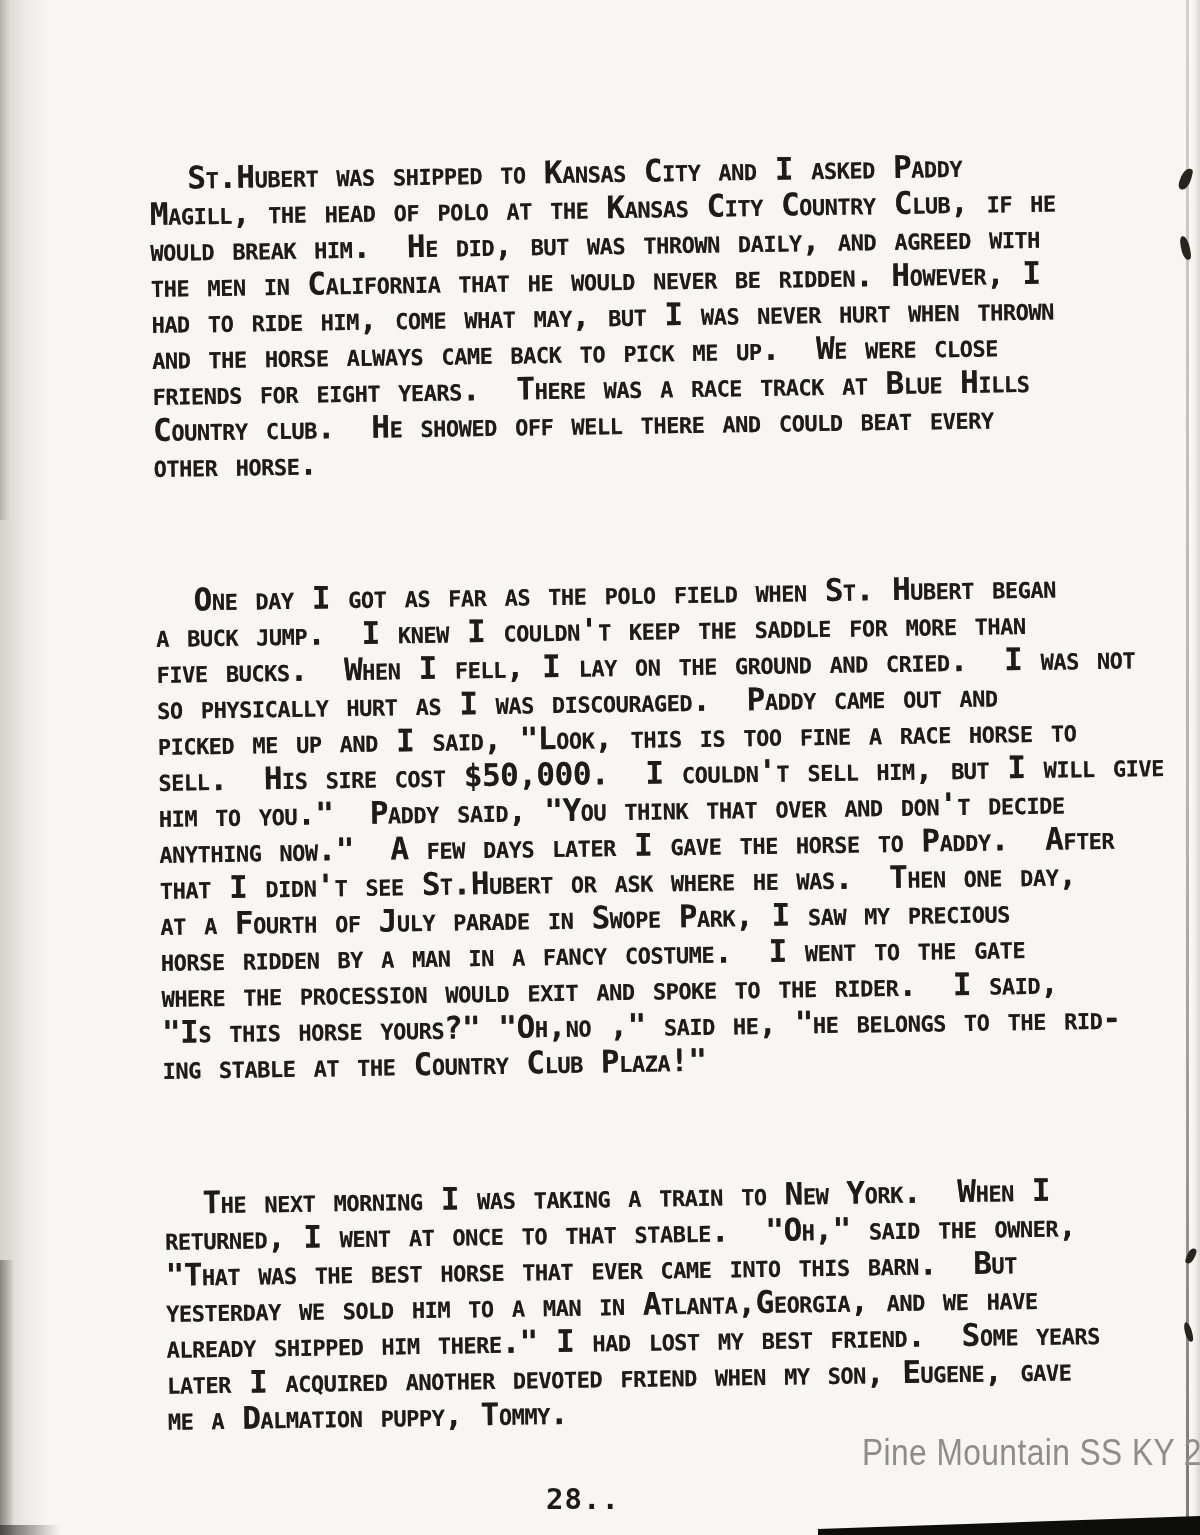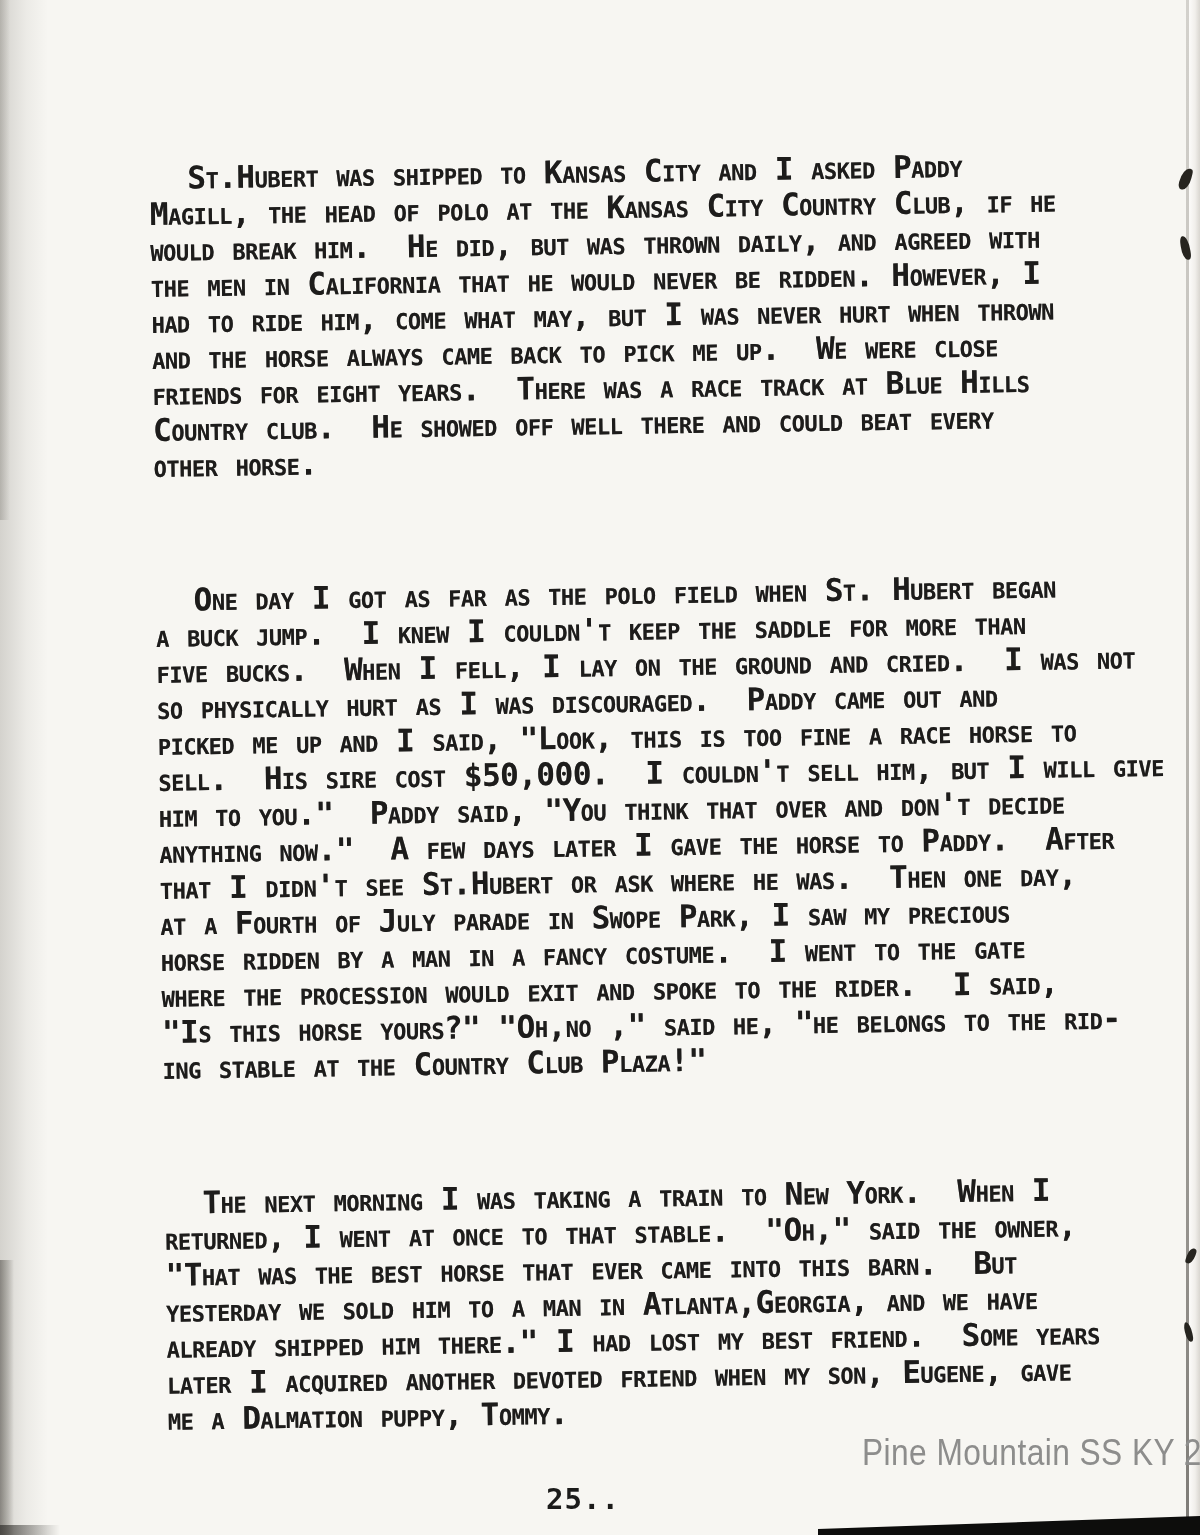--- a/index.html
+++ b/index.html
@@ -110,15 +110,15 @@
   <div class="ink-mark mark-d"></div>
 
   <div class="typed">
     <div class="para p1"><div class="line">St.Hubert was shipped to Kansas City and I asked Paddy</div><div class="line">Magill, the head of polo at the Kansas City Country Club, if he</div><div class="line">would break him.  He did, but was thrown daily, and agreed with</div><div class="line">the men in California that he would never be ridden. However, I</div><div class="line">had to ride him, come what may, but I was never hurt when thrown</div><div class="line">and the horse always came back to pick me up.  We were close</div><div class="line">friends for eight years.  There was a race track at Blue Hills</div><div class="line">Country club.  He showed off well there and could beat every</div><div class="line">other horse.</div></div>
     <div class="para p2"><div class="line">One day I got as far as the polo field when St. Hubert began</div><div class="line">a buck jump.  I knew I couldn't keep the saddle for more than</div><div class="line">five bucks.  When I fell, I lay on the ground and cried.  I was not</div><div class="line">so physically hurt as I was discouraged.  Paddy came out and</div><div class="line">picked me up and I said, "Look, this is too fine a race horse to</div><div class="line">sell.  His sire cost $50,000.  I couldn't sell him, but I will give</div><div class="line">him to you."  Paddy said, "You think that over and don't decide</div><div class="line">anything now."  A few days later I gave the horse to Paddy.  After</div><div class="line">that I didn't see St.Hubert or ask where he was.  Then one day,</div><div class="line">at a Fourth of July parade in Swope Park, I saw my precious</div><div class="line">horse ridden by a man in a fancy costume.  I went to the gate</div><div class="line">where the procession would exit and spoke to the rider.  I said,</div><div class="line">"Is this horse yours?" "Oh,no ," said he, "he belongs to the rid-</div><div class="line">ing stable at the Country Club Plaza!"</div></div>
     <div class="para p3"><div class="line">The next morning I was taking a train to New York.  When I</div><div class="line">returned, I went at once to that stable.  "Oh," said the owner,</div><div class="line">"That was the best horse that ever came into this barn.  But</div><div class="line">yesterday we sold him to a man in Atlanta,Georgia, and we have</div><div class="line">already shipped him there." I had lost my best friend.  Some years</div><div class="line">later I acquired another devoted friend when my son, Eugene, gave</div><div class="line">me a Dalmation puppy, Tommy.</div></div>
     
   </div>
 
   <div class="watermark">Pine Mountain SS KY 2018</div>
-  <div class="page-number">25..</div>
+  <div class="page-number">28..</div>
 
 </div>
 
 </body></html>

